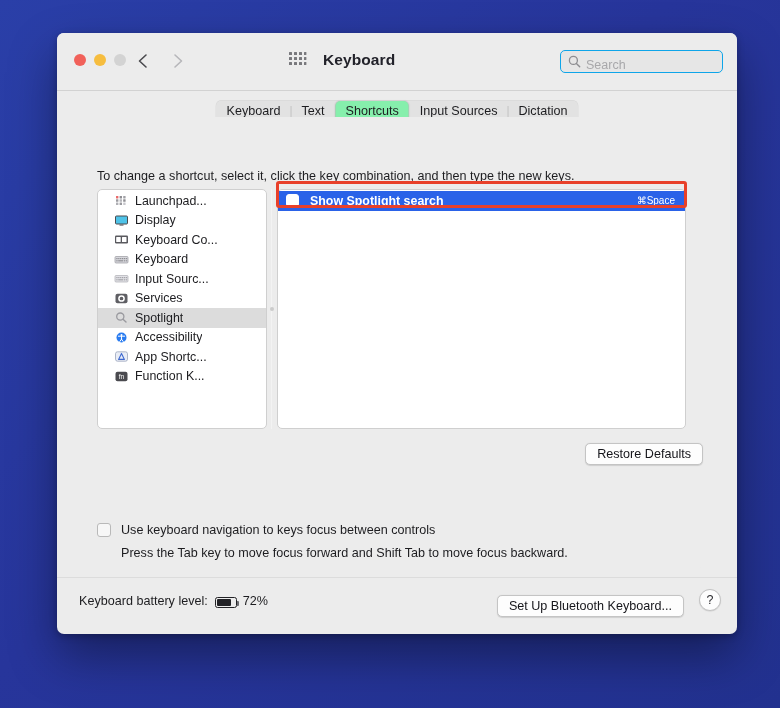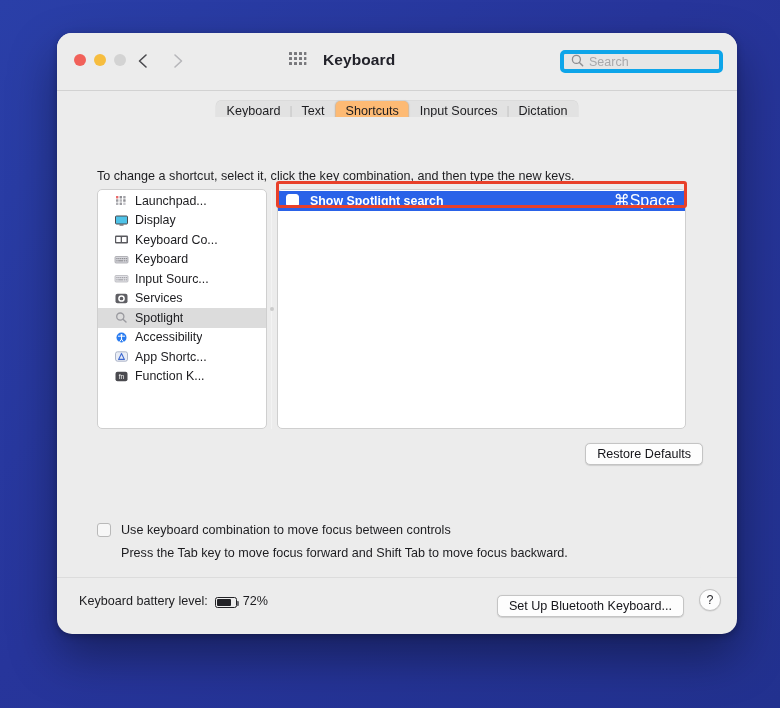--- a/index.html
+++ b/index.html
@@ -13,21 +13,21 @@
     background: linear-gradient(135deg, #2a3fa8 0%, #27359b 45%, #22318f 100%);
     position: relative;
   }
 
   
   .window {
     position: absolute;
     left: 57px; top: 33px;
     width: 680px; height: 601px;
     background: #ececec;
-    border-radius: 15px;
+    border-radius: 7px;
     box-shadow: 0 22px 48px rgba(0,0,0,.38), 0 2px 7px rgba(0,0,0,.26);
     overflow: hidden;
   }
 
   
   .titlebar {
     position: relative;
     height: 58px;
     background: #ececec;
     border-bottom: 1px solid #d2d2d2;
@@ -47,23 +47,23 @@
   .win-title {
     position: absolute; left: 266px; top: 54px;
     font-size: 15.5px; font-weight: bold; color: #22222a;
     letter-spacing: .1px;
   }
 
   .search-wrap {
     position: absolute; right: 14px; top: 17px;
     width: 163px; height: 23px;
     background: #e6e6e6;
-    border: 4px solid #0ea5e9;
+    border: 1px solid #0ea5e9;
     border-radius: 5px;
-    display: flex; align-items: center;
+    display: flex; align-items: flex-end;
   }
   .search-wrap .mag { margin-left: 7px; flex: none; }
   .search-input {
     border: none; background: transparent; outline: none;
     font-family: "Liberation Sans", sans-serif;
     font-size: 12.5px; color: #3a3a3a;
     margin-left: 5px; width: 118px; padding: 0;
   }
   .search-input::placeholder { color: #a8a8ab; }
 
@@ -78,21 +78,21 @@
     padding: 1px;
     height: 23px;
     box-shadow: inset 0 0 0 .5px rgba(0,0,0,.06);
   }
   .tab {
     font-size: 12.6px; color: #1d1d20;
     padding: 0 10px; height: 21px; line-height: 21px;
     border-radius: 5px; white-space: nowrap; cursor: default;
   }
   .tab.active {
-    background: #fdba74;
+    background: #86efac;
     box-shadow: 0 .5px 1.5px rgba(0,0,0,.22);
   }
   .tsep { width: 1px; height: 12px; background: #c3c3c3; }
   .tsep.hide { visibility: hidden; }
 
   
   .panel {
     position: absolute;
     left: 22px; top: 84px;
     width: 624px; height: 452px;
@@ -146,21 +146,21 @@
   }
   .krow {
     display: flex; align-items: center;
     height: 19.5px; padding: 0 10px 0 8px;
     font-size: 12.4px; color: #1d1d20;
     cursor: default;
   }
   .krow.selected { background: #2a62e8; color: #ffffff; }
   .krow .kname { flex: 1; margin-left: 11px; white-space: nowrap; }
   .krow.selected .kname { font-weight: bold; }
-  .krow .kcombo { font-size: 16px; white-space: nowrap; }
+  .krow .kcombo { font-size: 10px; white-space: nowrap; }
 
   .cbox {
     width: 13px; height: 13px; flex: none;
     border-radius: 3px;
     border: 1px solid #bdbdbd;
     background: #ffffff;
     position: relative;
   }
   .cbox.on {
     background: #2a7cf0; border-color: #2270e0;
@@ -480,21 +480,21 @@
         </div>
       </div>
     </div>
 
     <div class="restore-wrap">
       <button class="btn">Restore Defaults</button>
     </div>
 
     <div class="knav">
       <span class="big-cbox"></span>
-      <span class="klabel">Use keyboard combination to move focus between controls</span>
+      <span class="klabel">Use keyboard navigation to keys focus between controls</span>
     </div>
     <div class="khint">Press the Tab key to move focus forward and Shift Tab to move focus backward.</div>
   </div>
 
   <div class="bottom">
     <div class="batt-row">
       <span>Keyboard battery level:</span>
       <span class="batt-icon">
         <span class="fill"></span>
         <span class="nub"></span>

